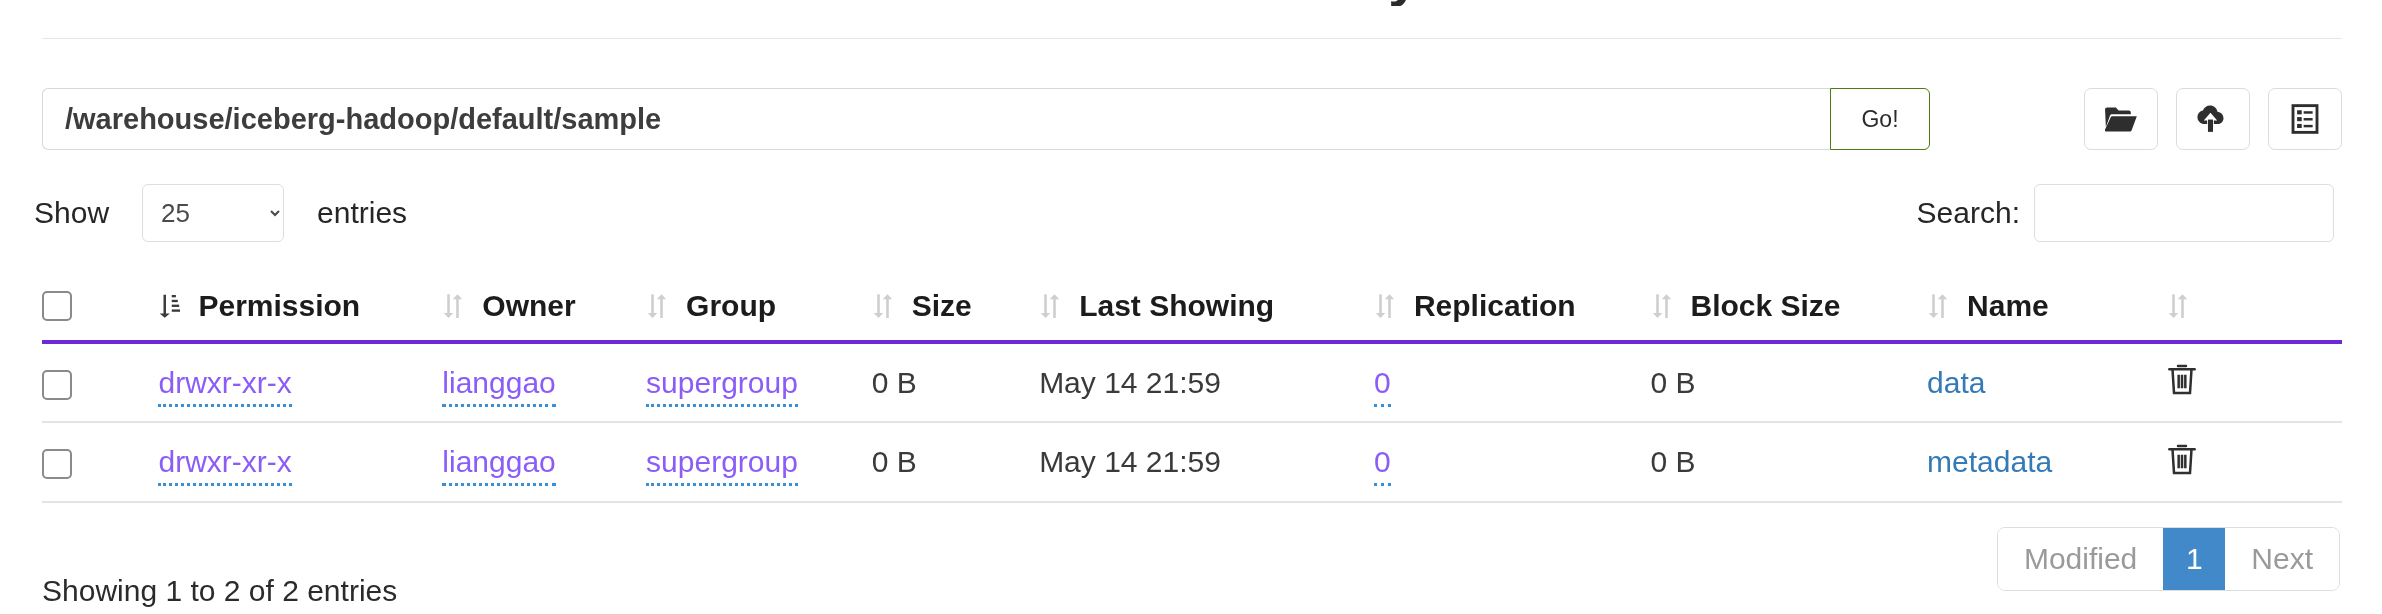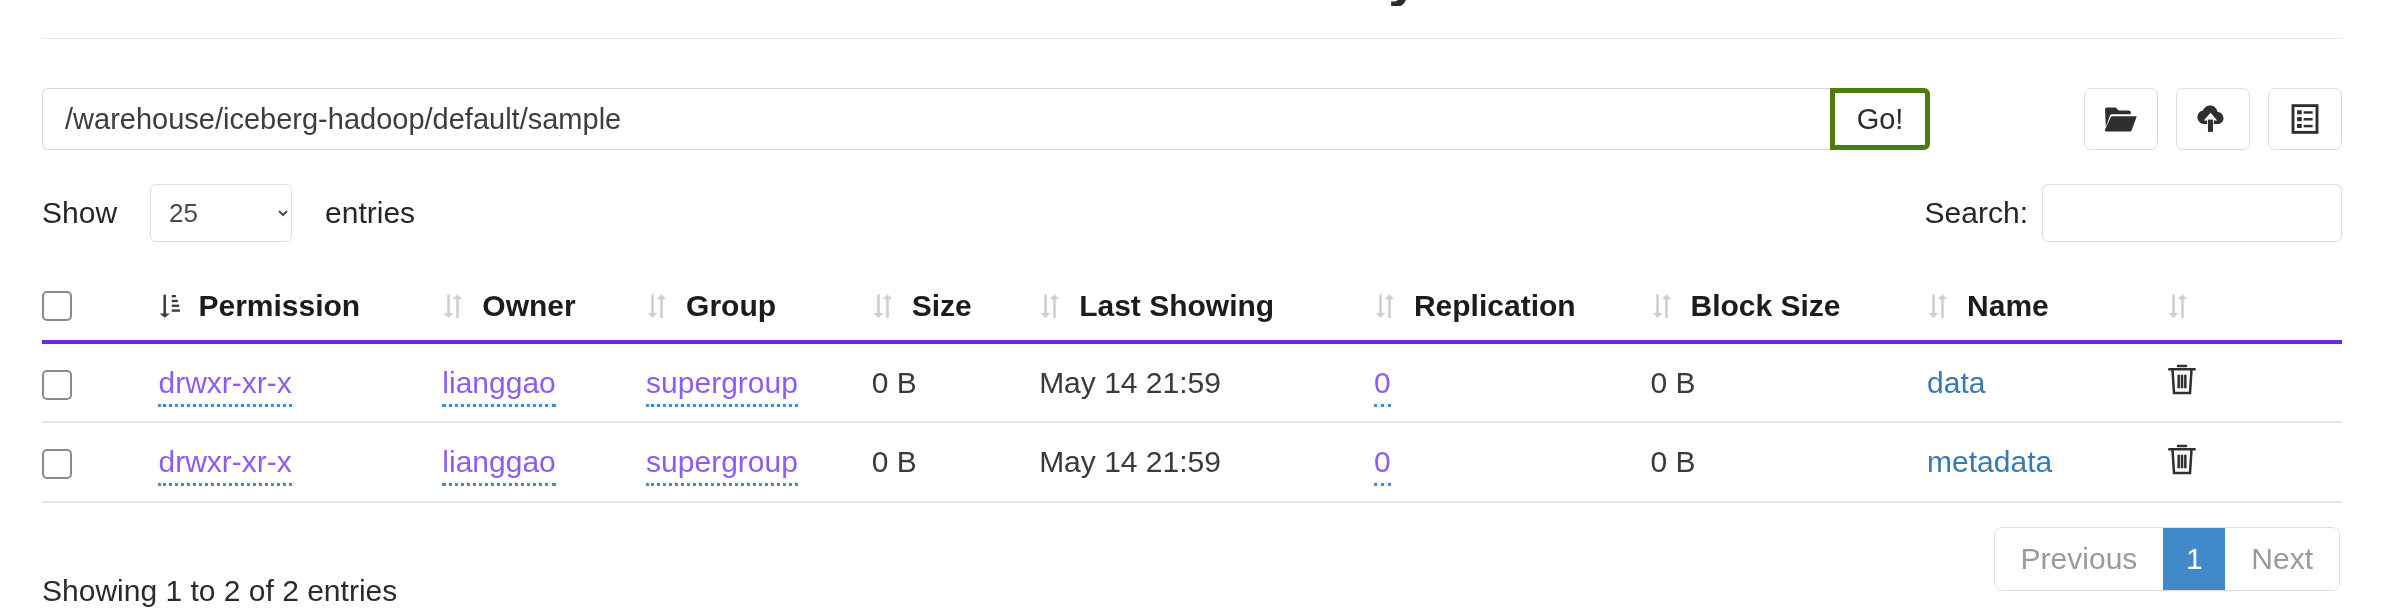--- a/index.html
+++ b/index.html
@@ -63,28 +63,29 @@
     height: 62px;
     border: 1px solid #d8d8d8;
     border-right: none;
     border-radius: 6px 0 0 6px;
     padding: 0 22px;
     font-size: 29px;
     font-family: "Liberation Sans", sans-serif;
     color: #3d3d3d;
     background: #fff;
     outline: none;
+    font-weight: bold;
   }
   .go-btn {
     height: 62px;
     min-width: 100px;
-    border: 5px solid #4d7c0f;
+    border: 1px solid #4d7c0f;
     border-radius: 0 6px 6px 0;
     background: #fff;
-    font-size: 29px;
+    font-size: 23px;
     font-family: "Liberation Sans", sans-serif;
     color: #2b2b2b;
     cursor: pointer;
     padding: 0 18px;
   }
 
   .tool-group {
     position: absolute;
     right: 0; top: 0;
     display: flex;
@@ -99,21 +100,21 @@
     align-items: center;
     justify-content: center;
     cursor: pointer;
     padding: 0;
   }
   .tool-btn svg { display: block; }
 
   
   .ctl-row {
     position: absolute;
-    left: 42px; top: 180px;
+    left: 34px; top: 180px;
     width: 2300px;
     height: 66px;
   }
   .show-entries {
     position: absolute;
     left: 0; top: 0;
     display: flex;
     align-items: center;
     font-size: 30px;
     color: #262626;
@@ -548,18 +549,18 @@
             </span>
           </button>
         </td>
       </tr>
     </tbody>
   </table>
 
   <div class="info">Showing 1 to 2 of 2 entries</div>
 
   <div class="pager">
-    <button class="pg">Previous</button>
+    <button class="pg">Modified</button>
     <button class="pg active">1</button>
     <button class="pg">Next</button>
   </div>
 
 </div>
 
 </body></html>

